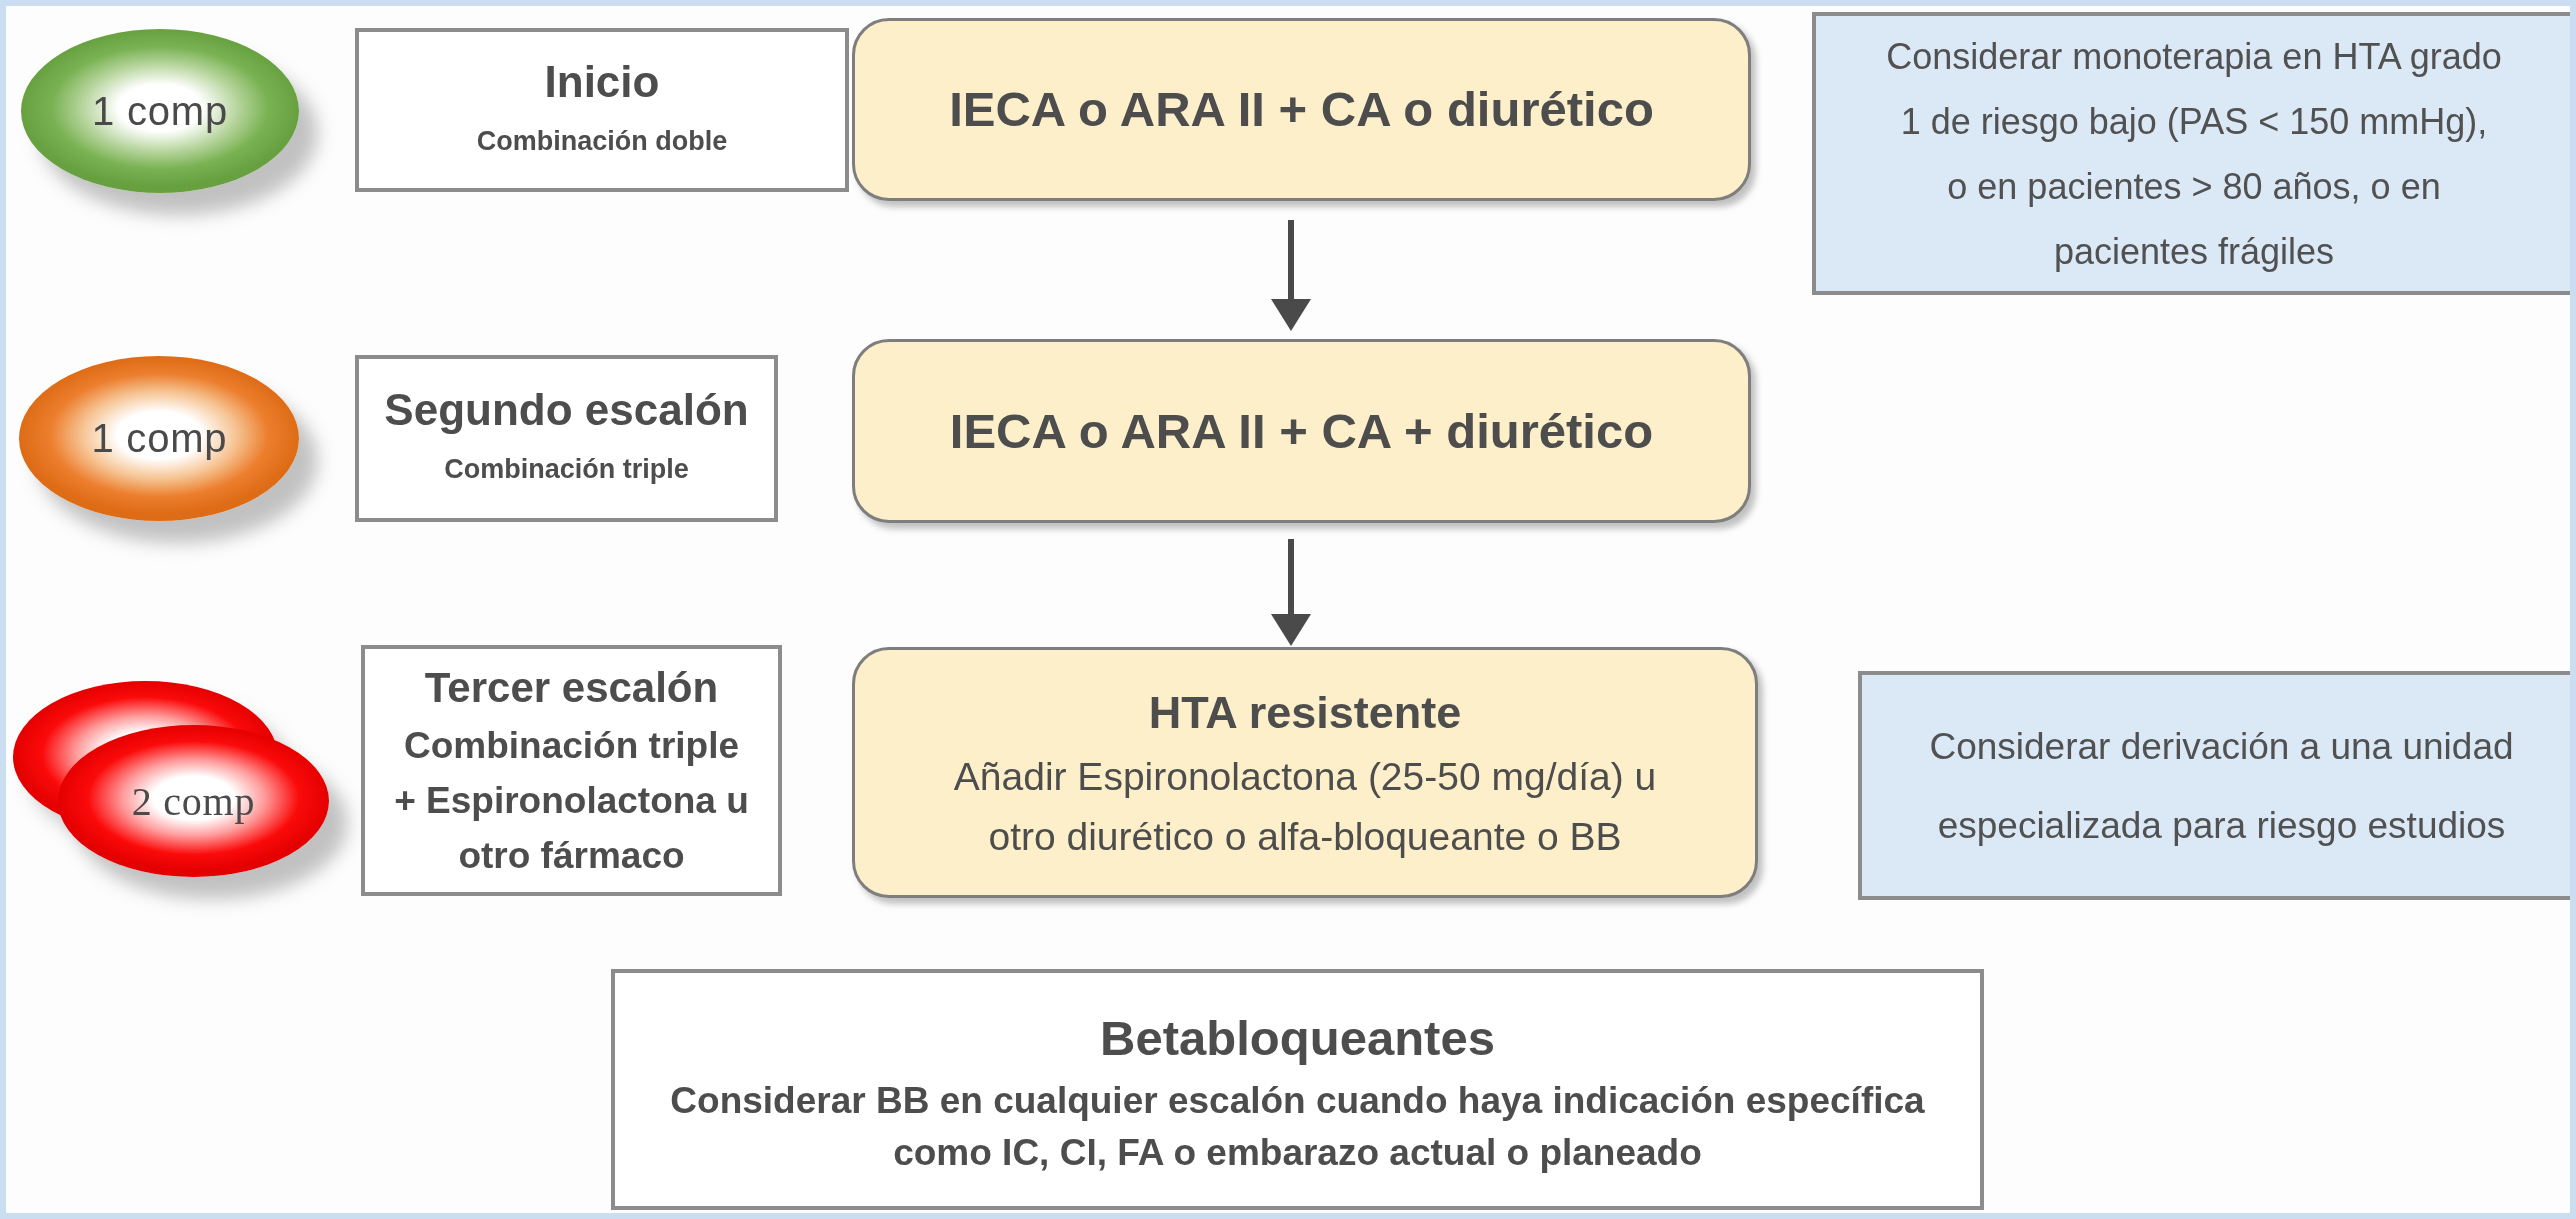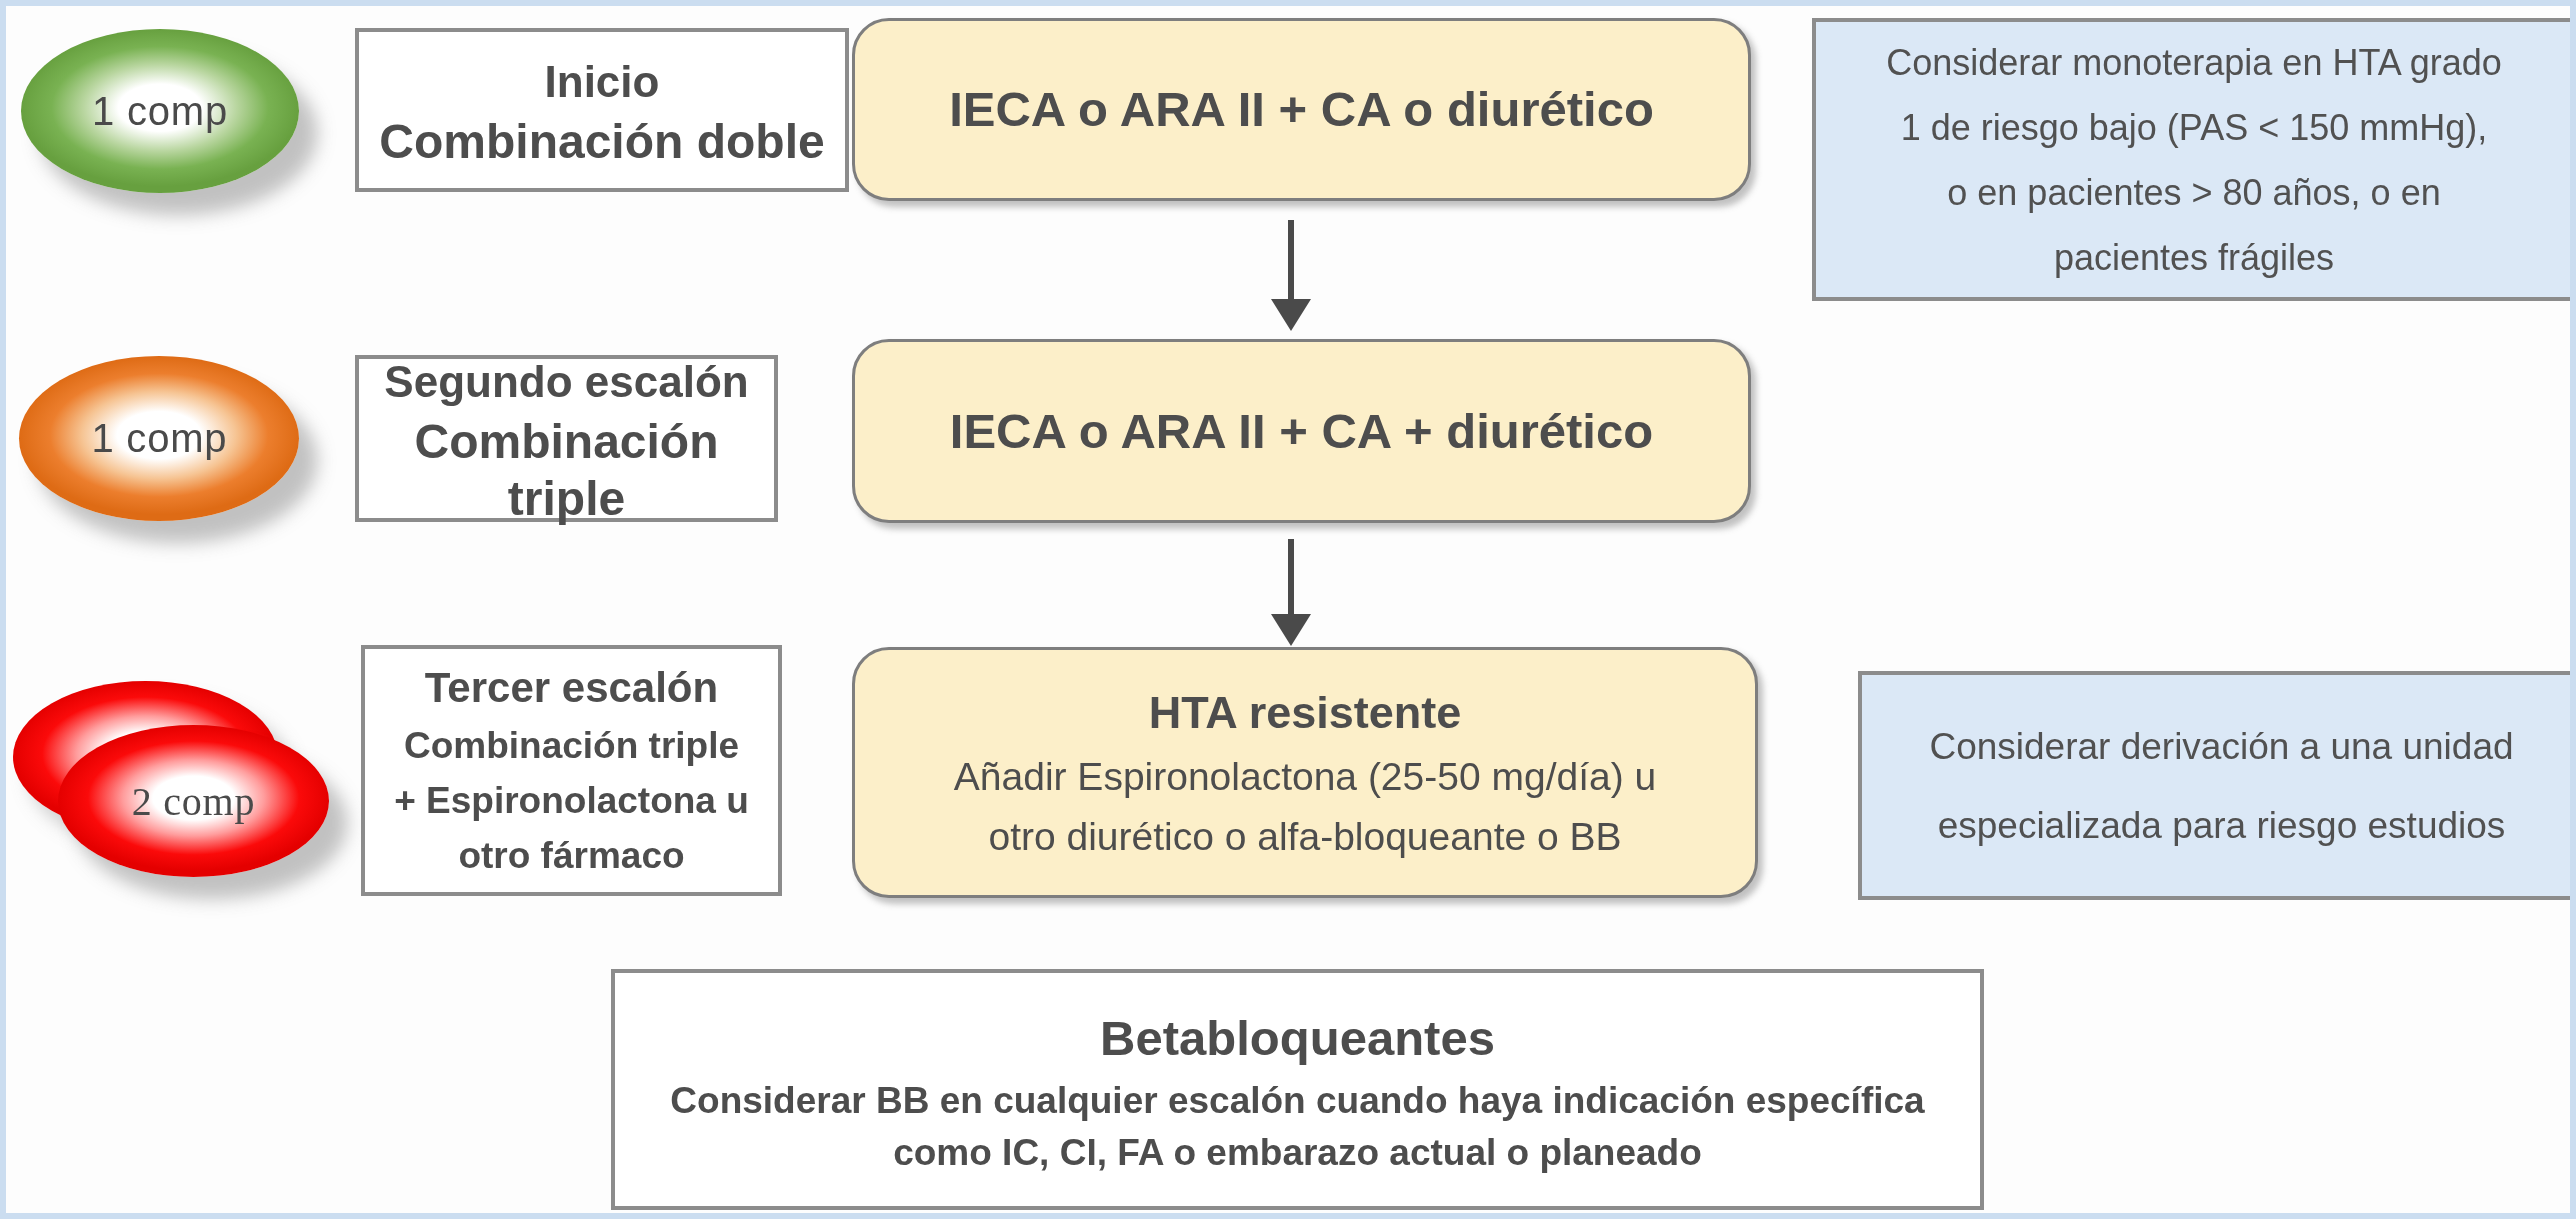--- a/index.html
+++ b/index.html
@@ -39,21 +39,21 @@
   
   .stage{
     position:absolute;
     background:#ffffff;
     border:4.2px solid #8C8C8C;
     box-sizing:border-box;
     display:flex;flex-direction:column;align-items:center;justify-content:center;
     text-align:center;color:#4D4D4D;
   }
   .stage-title{font-size:44px;font-weight:700;line-height:62px;}
-  .stage-line{font-size:48px;font-weight:700;line-height:57px;}
+  .stage-line{font-size:27px;font-weight:700;line-height:57px;}
   
   .treat{
     position:absolute;
     background:#FCEFC9;
     border:3.3px solid #7E7E7E;
     border-radius:37px;
     box-sizing:border-box;
     display:flex;flex-direction:column;align-items:center;justify-content:center;
     text-align:center;color:#4D4D4D;
     box-shadow:5px 5.9px 6.7px rgba(120,120,120,.45);
@@ -107,21 +107,21 @@
 
   <div class="stage" style="left:349px;top:22px;width:494px;height:164px;">
     <div class="stage-title">Inicio</div>
     <div class="stage-line">Combinación doble</div>
   </div>
 
   <div class="treat" style="left:846px;top:11.7px;width:899px;height:183px;">
     <div class="treat-main">IECA o ARA II + CA o diurético</div>
   </div>
 
-  <div class="note" style="left:1806px;top:12px;width:764px;height:283px;">
+  <div class="note" style="left:1806px;top:6px;width:764px;height:283px;">
     <div class="note-line">Considerar monoterapia en HTA grado</div>
     <div class="note-line">1 de riesgo bajo (PAS &lt; 150 mmHg),</div>
     <div class="note-line">o en pacientes &gt; 80 años, o en</div>
     <div class="note-line">pacientes frágiles</div>
   </div>
 
   <div class="arrow" style="left:1265px;top:214px;">
     <div class="arrow-line" style="height:79px;"></div>
     <div class="arrow-head"></div>
   </div>

